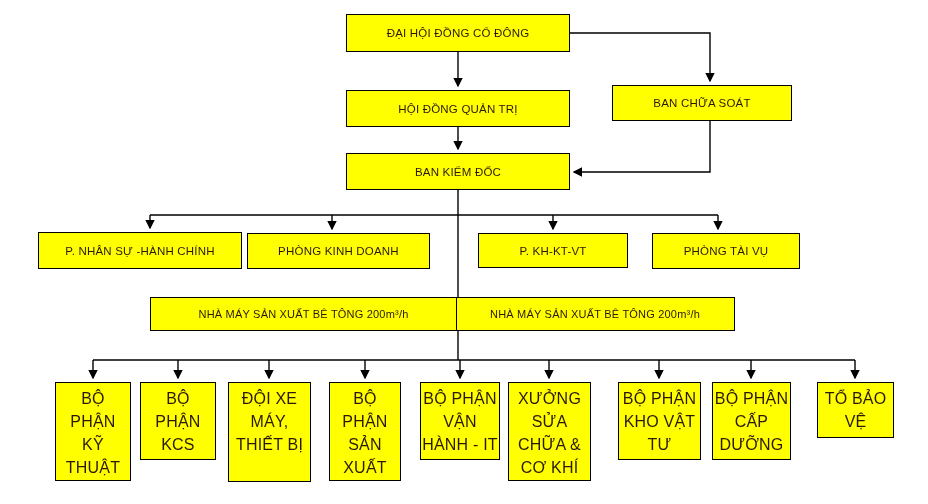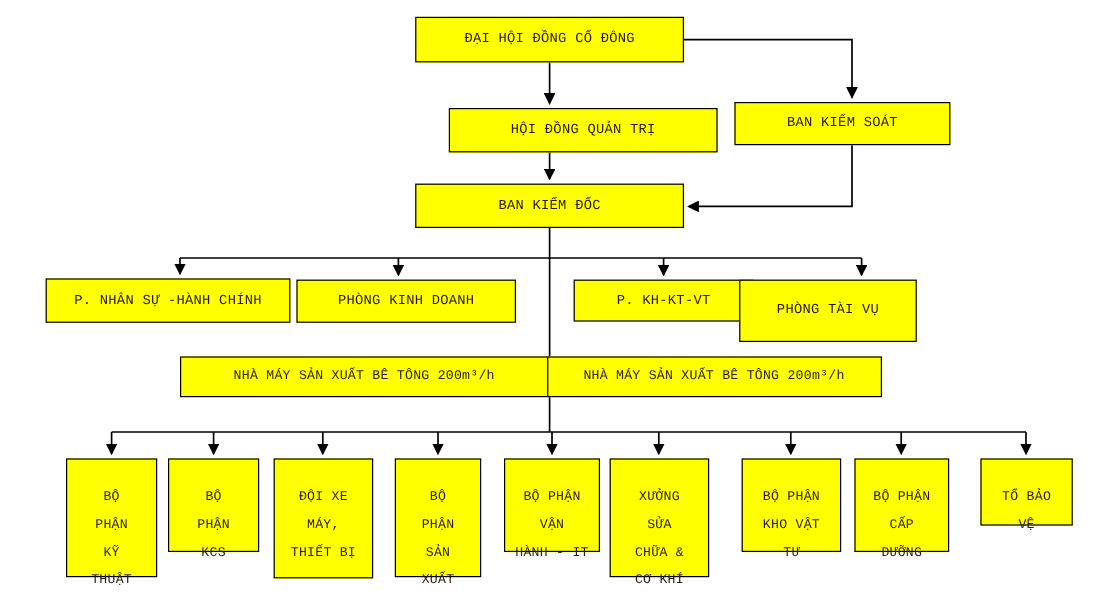--- a/index.html
+++ b/index.html
@@ -23,29 +23,28 @@
     background:var(--box-fill,#FFFF00);
     border:1.5px solid var(--box-border,#000000);
     color:var(--text,#2B1A0A);
     display:flex;
     align-items:center;
     justify-content:center;
     text-align:center;
     font-size:11.5px;
     letter-spacing:0.2px;
     line-height:14px;
-    font-family:Liberation Mono, monospace;
   }
   .box.small { font-size:11px; }
   .box.unit {
     align-items:flex-start;
-    padding-top:21px;
+    padding-top:4px;
     line-height:23px;
     white-space:pre-line;
-    font-size:11px;
+    font-size:16px;
   }
 </style>
 </head>
 <body>
 
 <div class="canvas">
 
   <svg class="connectors" width="928" height="504" viewBox="0 0 928 504">
     <defs>
       <marker id="arrow" markerWidth="7" markerHeight="7" refX="6" refY="3.5" orient="auto">
@@ -80,33 +79,33 @@
     <polyline points="365,360 365,378" marker-end="url(#arrow)"></polyline>
     <polyline points="460,360 460,378" marker-end="url(#arrow)"></polyline>
     <polyline points="549,360 549,378" marker-end="url(#arrow)"></polyline>
     <polyline points="659,360 659,378" marker-end="url(#arrow)"></polyline>
     <polyline points="751,360 751,378" marker-end="url(#arrow)"></polyline>
     <polyline points="855,360 855,378" marker-end="url(#arrow)"></polyline>
   </svg>
 
   <div class="box" style="left:346px; top:14px; width:224px; height:38px;">ĐẠI HỘI ĐỒNG CỔ ĐÔNG</div>
 
-  <div class="box" style="left:346px; top:90px; width:224px; height:37px;margin-left:28px;">HỘI ĐỒNG QUẢN TRỊ</div>
+  <div class="box" style="left:346px; top:90px; width:224px; height:37px;">HỘI ĐỒNG QUẢN TRỊ</div>
 
-  <div class="box" style="left:612px; top:85px; width:180px; height:36px;">BAN KIỂM SOÁT</div>
+  <div class="box" style="left:612px; top:85px; width:180px; height:36px;">BAN CHỮA SOÁT</div>
 
   <div class="box" style="left:346px; top:153px; width:224px; height:37px;">BAN KIỂM ĐỐC</div>
 
   <div class="box" style="left:38px; top:232px; width:204px; height:37px;">P. NHÂN SỰ -HÀNH CHÍNH</div>
 
   <div class="box" style="left:247px; top:233px; width:183px; height:36px;">PHÒNG KINH DOANH</div>
 
   <div class="box" style="left:478px; top:233px; width:150px; height:35px;">P. KH-KT-VT</div>
 
-  <div class="box" style="left:616px; top:233px; width:148px; height:52px;">PHÒNG TÀI VỤ</div>
+  <div class="box" style="left:652px; top:233px; width:148px; height:36px;">PHÒNG TÀI VỤ</div>
 
   <div class="box small" style="left:150px; top:297px; width:307px; height:34px;">NHÀ MÁY SẢN XUẤT BÊ TÔNG 200m³/h</div>
 
   <div class="box small" style="left:455.5px; top:297px; width:279px; height:34px;">NHÀ MÁY SẢN XUẤT BÊ TÔNG 200m³/h</div>
 
   <div class="box unit" style="left:55px; top:382px; width:76px; height:99px;">BỘ
 PHẬN
 KỸ
 THUẬT</div>
 

